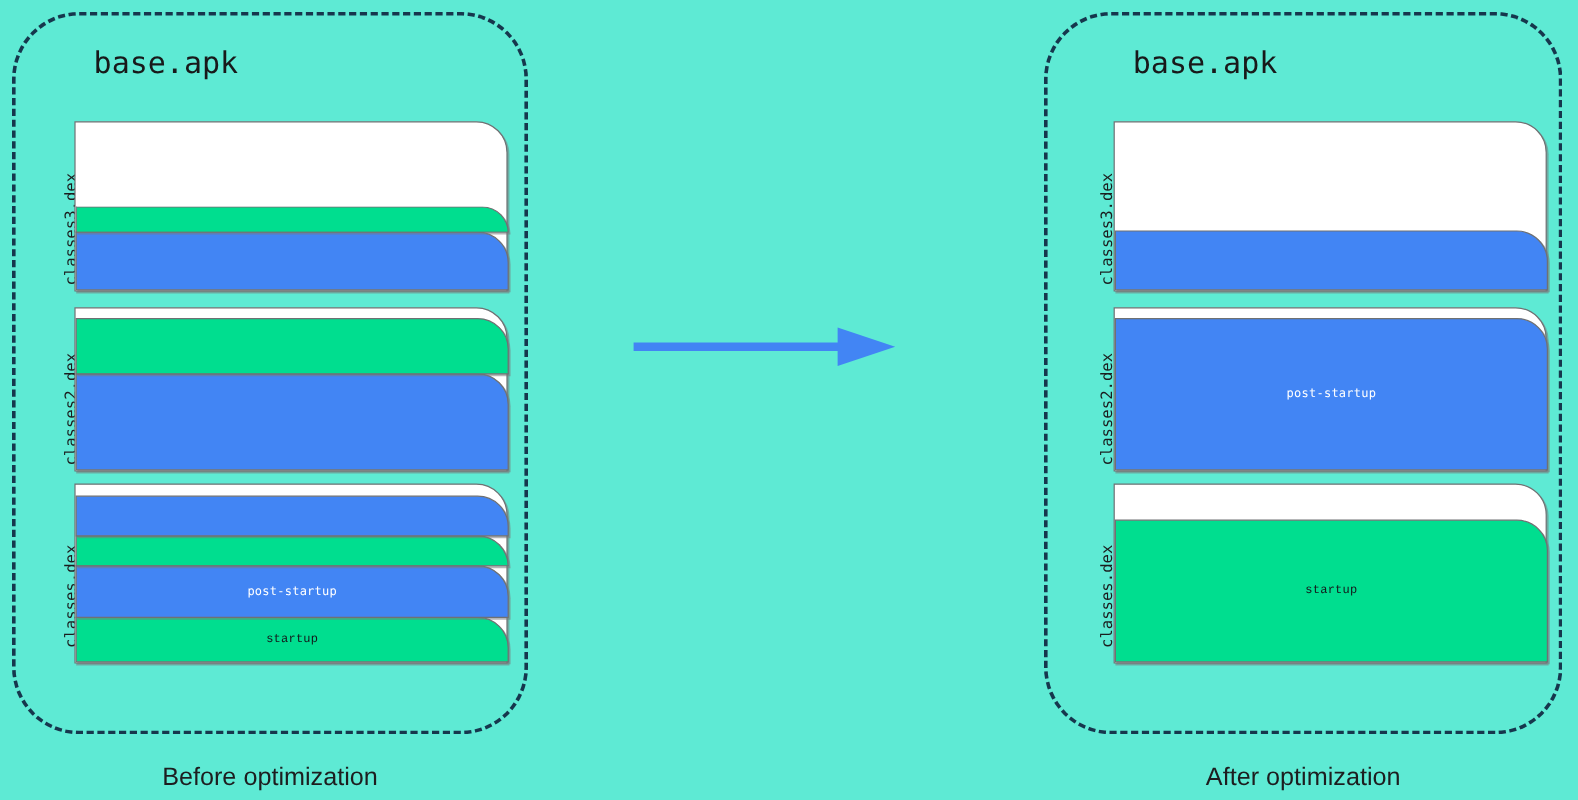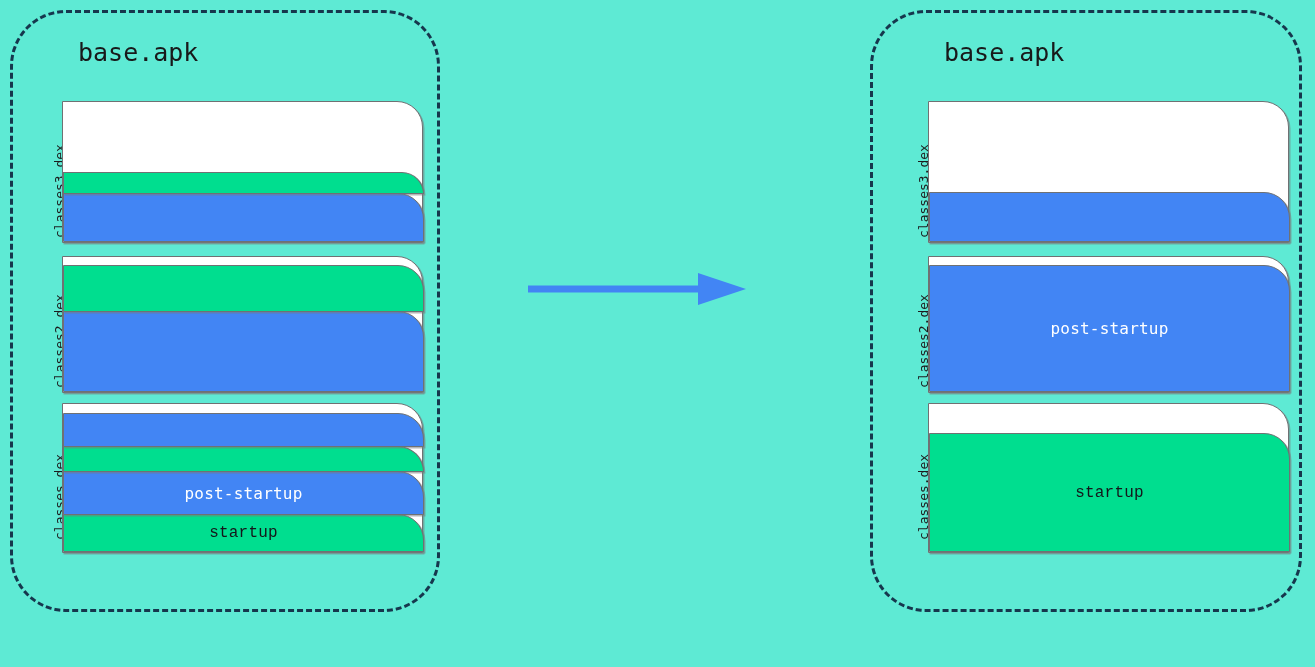--- a/index.html
+++ b/index.html
@@ -71,21 +71,21 @@
     box-sizing: border-box;
     border: 1px solid #6f7173;
     border-top-right-radius: 26px;
     box-shadow: 1.5px 1.5px 0 0 rgba(120,122,124,0.55);
     display: flex;
     align-items: center;
     justify-content: center;
   }
   .seg-label {
     font-family: "DejaVu Sans Mono", "Liberation Mono", monospace;
-    font-size: 16px;
+    font-size: 10px;
     letter-spacing: 0.2px;
     white-space: nowrap;
     pointer-events: none;
   }
   .seg-label.on-blue  { color: #ffffff; }
   .seg-label.on-green { color: #14161a; font-family: Liberation Mono, monospace; }
 
   
   .arrow-wrap {
     position: absolute;
@@ -187,15 +187,17 @@
 
   <div class="dex-group">
     <div class="dex-label" style="left:916px; top:540px;">classes.dex</div>
     <div class="dex-box" style="left:928px; top:403px; width:361px; height:150px;">
       <div class="seg" style="bottom:0px; width:361px; height:119px; background:#00DE8F;">
         <span class="seg-label on-green">startup</span>
       </div>
     </div>
   </div>
 
-
+  <div class="caption" style="left:10px; top:636px; width:430px;">Before optimization</div>
+
+  <div class="caption" style="left:870px; top:636px; width:432px;">After optimization</div>
 
 </div>
 
 </body></html>

